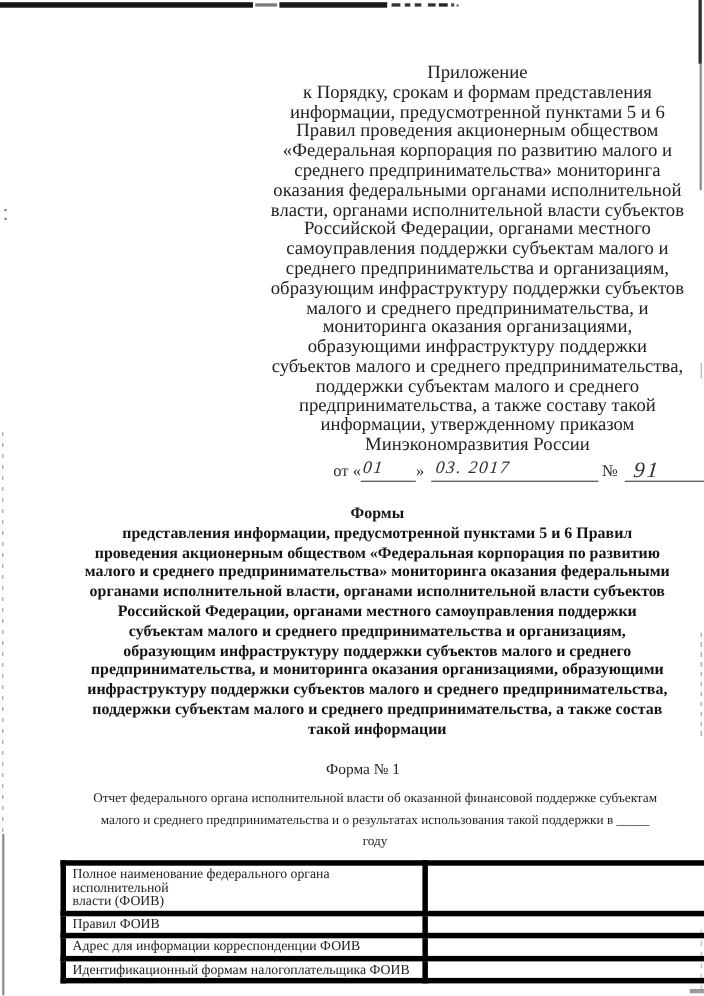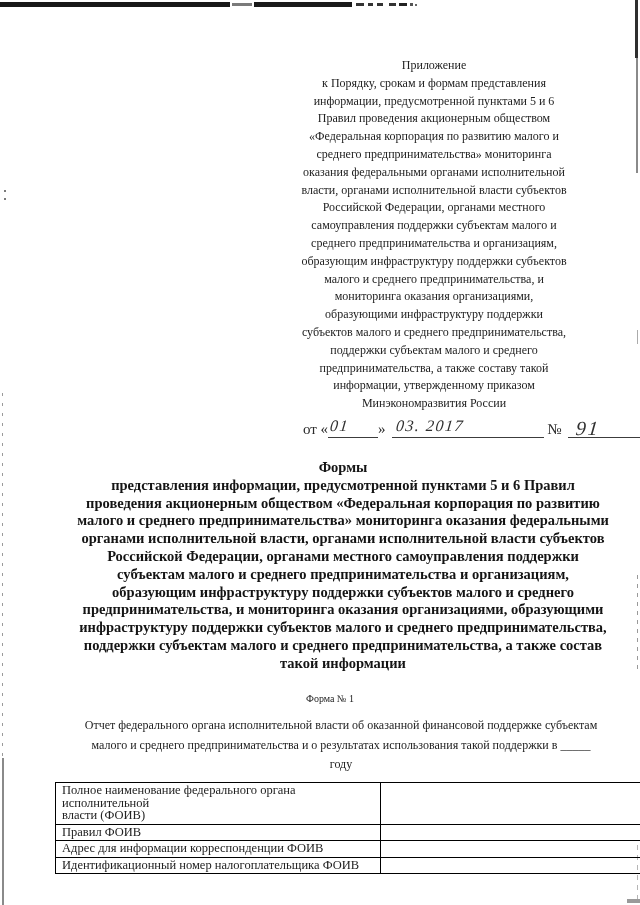--- a/index.html
+++ b/index.html
@@ -31,21 +31,21 @@
           background:repeating-linear-gradient(#b5b5b5 0 5px,transparent 5px 10px);}
   .lline-dash{left:2px;top:393px;width:1px;height:365px;
           background:repeating-linear-gradient(#9a9a9a 0 3px,transparent 3px 10px);}
   .lline-solid{left:2px;top:758px;width:2px;height:147px;background:#8a8a8a;}
   .ldot1{left:4px;top:190px;width:2px;height:2px;background:#7a7a7a;}
   .ldot2{left:4px;top:198px;width:2px;height:2px;background:#7a7a7a;}
   .brmark{left:627px;top:899px;width:13px;height:4px;background:#9a9a9a;}
   
   .appendix{
     left:238px;top:57px;width:392px;
-    font-size:12px;line-height:17.8px;
+    font-size:17px;line-height:17.8px;
     text-align:center;white-space:pre;
     color:#222;
   }
   .dateline{
     left:303px;top:417px;width:330px;height:24px;
     font-size:15px;color:#2a2a2a;white-space:nowrap;
   }
   .blank{
     display:inline-block;border-bottom:1.5px solid #3c3c3c;
     text-align:left;vertical-align:bottom;height:20px;
@@ -58,34 +58,34 @@
     font-size:16px;display:inline-block;transform:skewX(-6deg);
   }
   .hw.big{font-size:20px;letter-spacing:2px;}
   .forms-heading{
     left:43px;top:459px;width:600px;
     font-size:14.5px;font-weight:bold;line-height:17.8px;
     text-align:center;white-space:pre;color:#141414;
   }
   .form-number{
     left:20px;top:693px;width:620px;
-    font-size:10px;text-align:center;color:#222;font-family:Liberation Serif, serif;
+    font-size:14px;text-align:center;color:#222;font-family:Liberation Serif, serif;
   }
   .report-intro{
     left:43px;top:716px;width:596px;
     font-size:12px;line-height:19.5px;
     text-align:center;white-space:pre;color:#222;
   }
   
   .doc-table{
     position:absolute;left:55px;top:782px;width:576px;
     border-collapse:collapse;table-layout:fixed;
   }
   .doc-table td{
-    border:1px solid #000000;
+    border:5px solid #000000;
     font-size:12.5px;line-height:12.5px;
     padding:1px 6px 2px 6px;vertical-align:top;color:#222;
     white-space:pre-line;
   }
   .doc-table td.lbl{width:312px;}
   .doc-table td.val{width:252px;}
 </style>
 </head>
 <body>
 
@@ -165,19 +165,19 @@
       </tr>
       <tr>
         <td class="lbl">Правил ФОИВ</td>
         <td class="val"></td>
       </tr>
       <tr>
         <td class="lbl">Адрес для информации корреспонденции ФОИВ</td>
         <td class="val"></td>
       </tr>
       <tr>
-        <td class="lbl">Идентификационный номер налогоплательщика ФОИВ</td>
+        <td class="lbl">Идентификационный формам налогоплательщика ФОИВ</td>
         <td class="val"></td>
       </tr>
     </tbody>
   </table>
 
 </div>
 
 </body></html>

